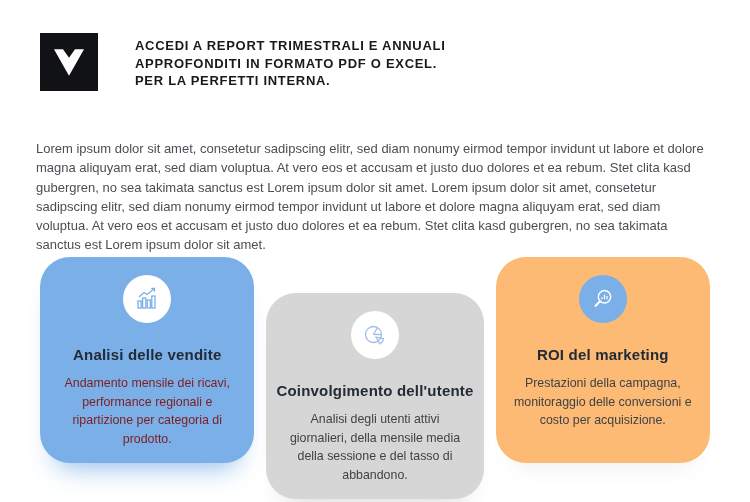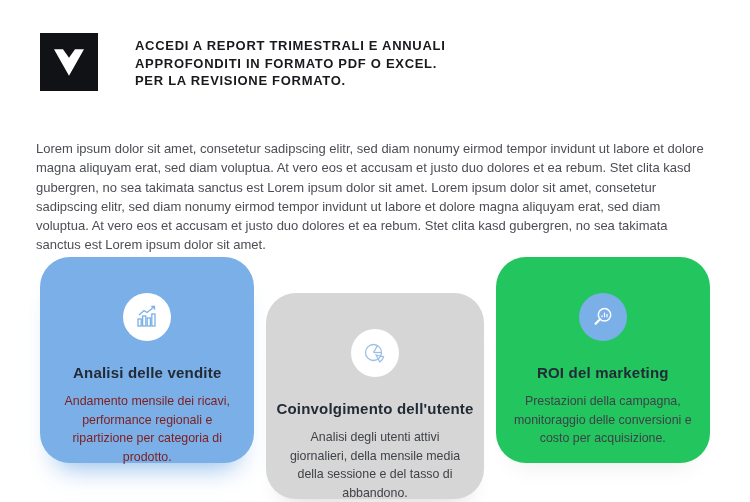--- a/index.html
+++ b/index.html
@@ -30,26 +30,26 @@
     font-size:13px; line-height:19.3px; color:#4b4e54;
   }
 
   
   .cards {
     position:absolute; left:40px; top:257px; width:670px;
     display:flex; gap:12px;
   }
   .card {
     flex:1 1 0; height:206px; border-radius:30px;
-    box-sizing:border-box; padding:36px 10px 0;
+    box-sizing:border-box; padding:18px 10px 0;
     text-align:center;
   }
   .card-sales      { background:#7aafe8; box-shadow:0 20px 26px -16px rgba(122,175,232,0.85); }
   .card-engagement { background:#d6d6d6; box-shadow:0 20px 26px -18px rgba(0,0,0,0.16);margin-top:36px; }
-  .card-roi        { background:#22c55e; box-shadow:0 20px 26px -18px rgba(0,0,0,0.08); }
+  .card-roi        { background:#fdba74; box-shadow:0 20px 26px -18px rgba(0,0,0,0.08); }
 
   .icon-circle {
     width:48px; height:48px; border-radius:50%;
     margin:0 auto; display:flex; align-items:center; justify-content:center;
   }
   .icon-circle.white { background:#ffffff; }
   .icon-circle.blue  { background:#7aafe8; }
 
   .card-title {
     margin-top:23px; font-size:15px; font-weight:bold;
@@ -71,21 +71,21 @@
     <span style="display:flex;">
       <svg width="30" height="27" viewBox="0 0 50 44" aria-hidden="true">
         <polygon points="0,0 15,0 25,14 35,0 50,0 25,44" fill="#ffffff"></polygon>
       </svg>
     </span>
   </div>
 
   <div class="headline">
     <div>ACCEDI A REPORT TRIMESTRALI E ANNUALI</div>
     <div>APPROFONDITI IN FORMATO PDF O EXCEL.</div>
-    <div>PER LA REVISIONE FORMATO.</div>
+    <div>PER LA PERFETTI INTERNA.</div>
   </div>
 
   <p class="intro">Lorem ipsum dolor sit amet, consetetur sadipscing elitr, sed diam nonumy eirmod tempor invidunt ut labore et dolore magna aliquyam erat, sed diam voluptua. At vero eos et accusam et justo duo dolores et ea rebum. Stet clita kasd gubergren, no sea takimata sanctus est Lorem ipsum dolor sit amet. Lorem ipsum dolor sit amet, consetetur sadipscing elitr, sed diam nonumy eirmod tempor invidunt ut labore et dolore magna aliquyam erat, sed diam voluptua. At vero eos et accusam et justo duo dolores et ea rebum. Stet clita kasd gubergren, no sea takimata sanctus est Lorem ipsum dolor sit amet.</p>
 
   <div class="cards">
 
     <div class="card card-sales">
       <div class="icon-circle white">
         <span style="display:flex;">
           <svg width="26" height="26" viewBox="0 0 26 26" fill="none" aria-hidden="true">

